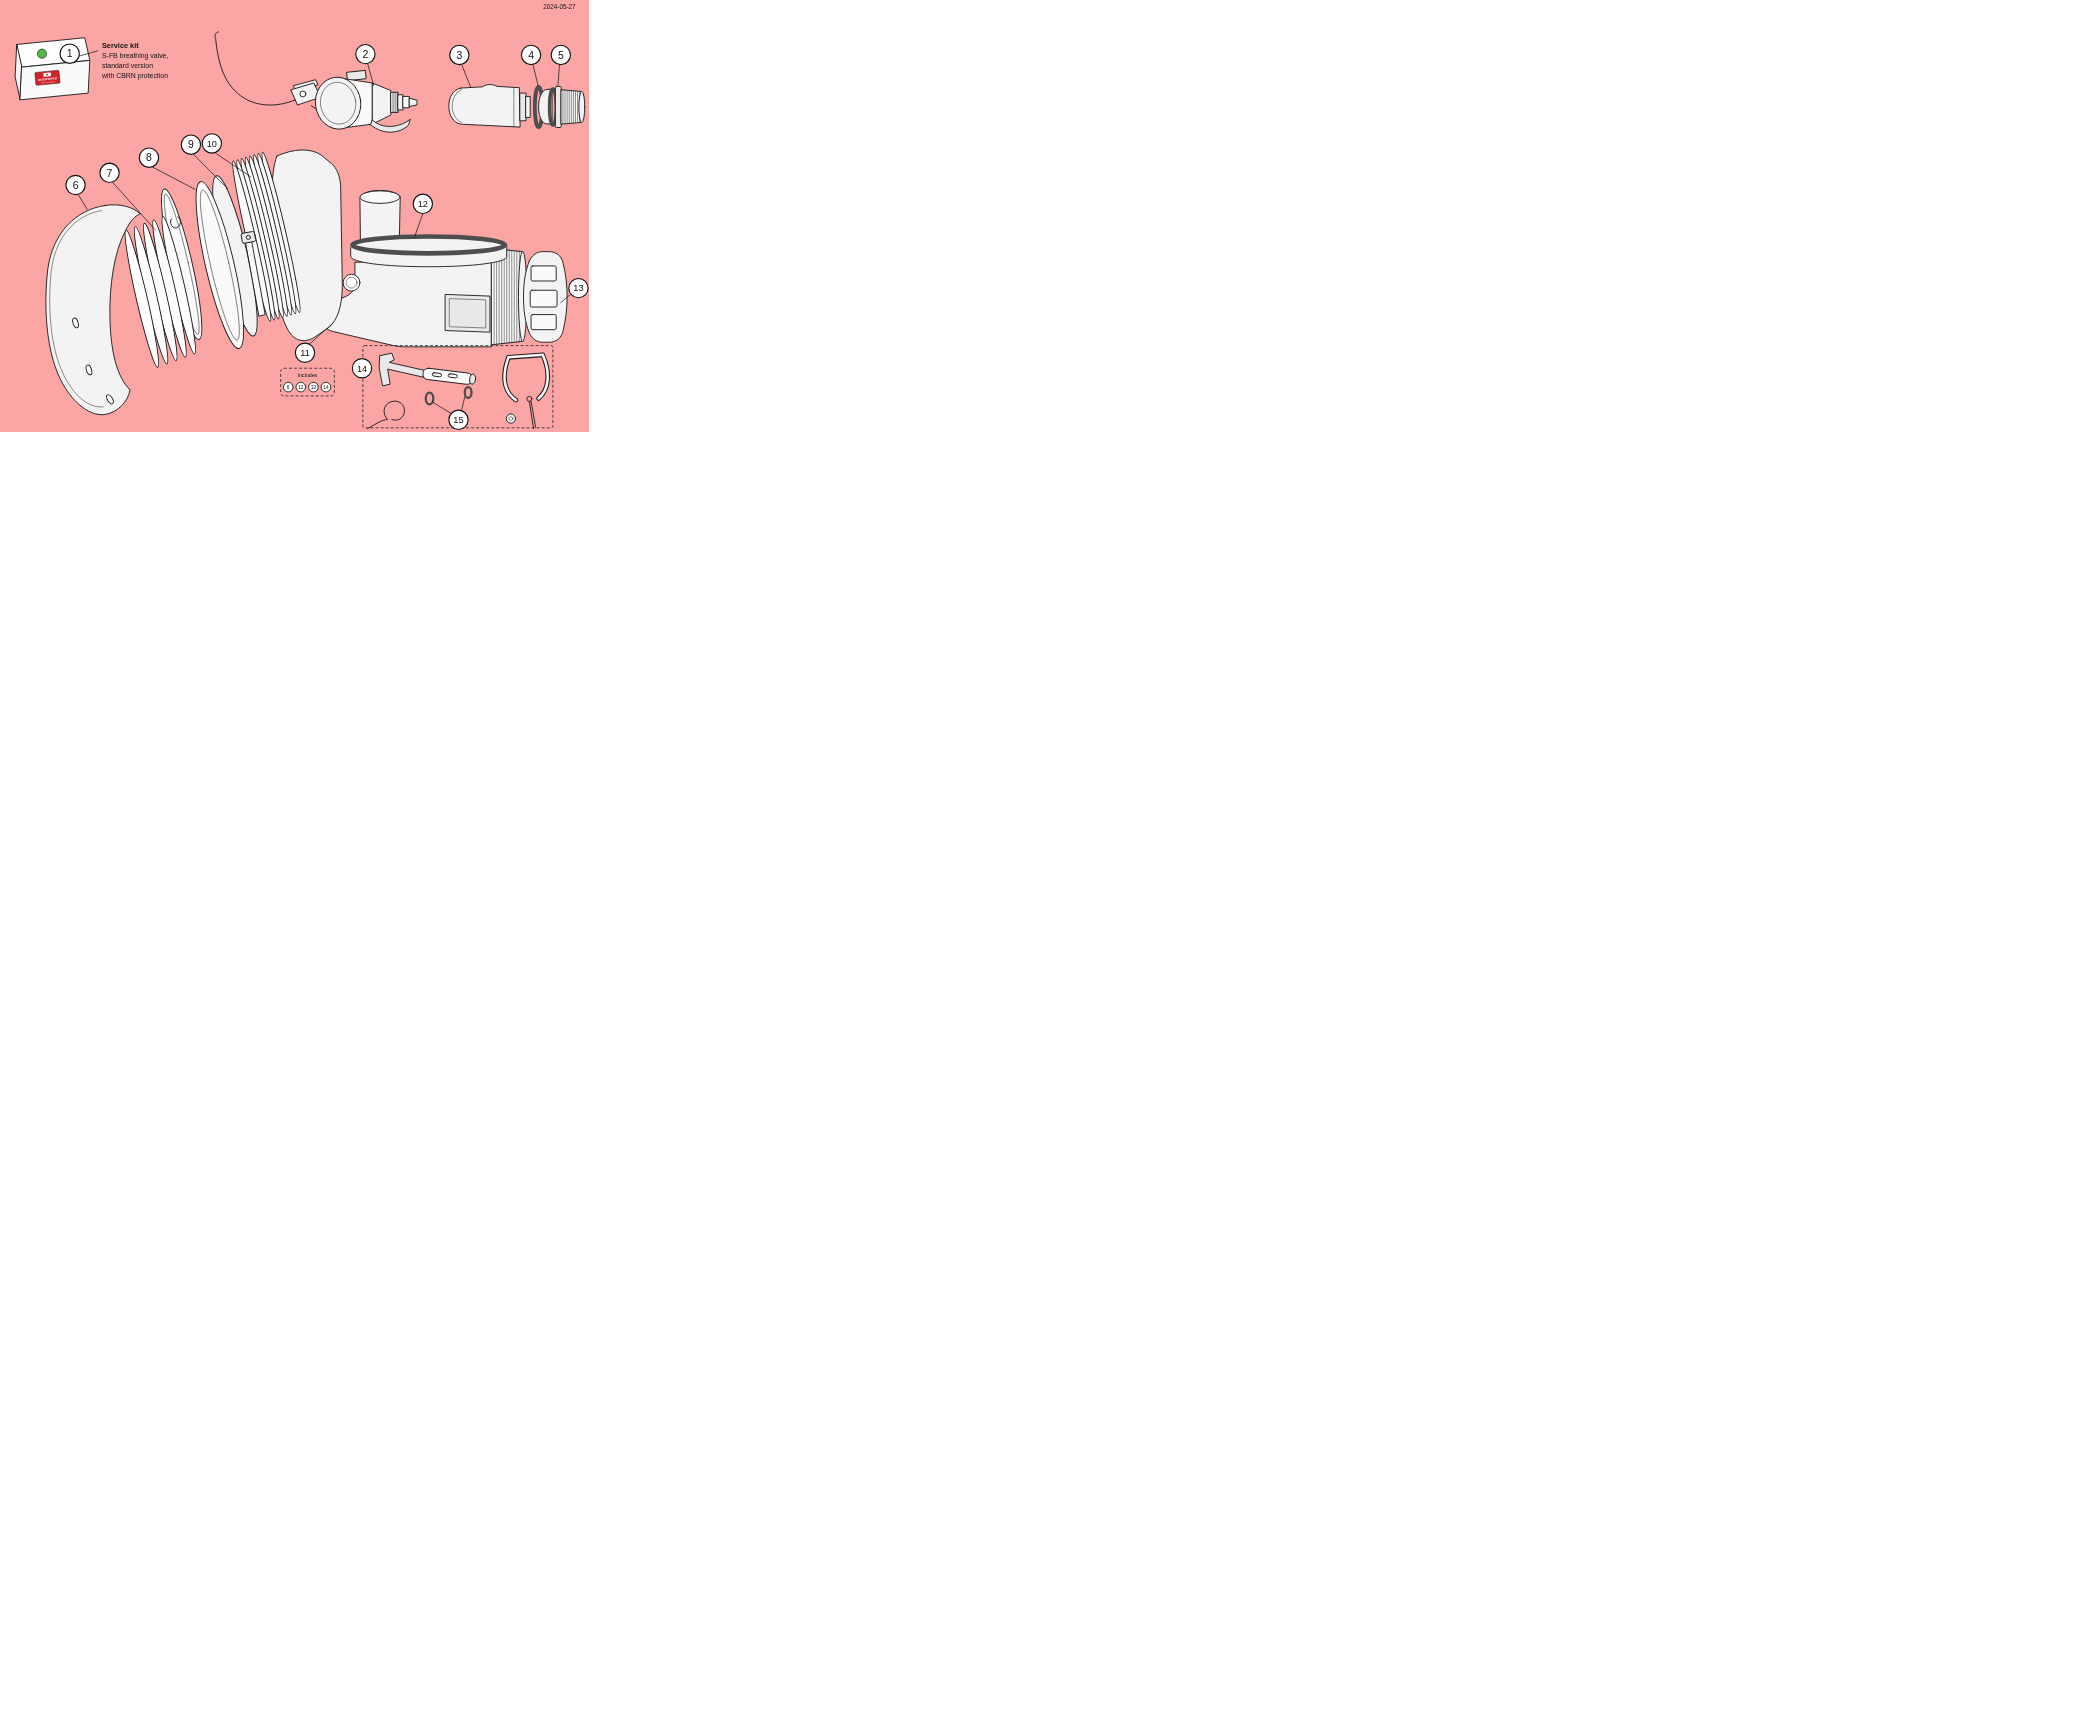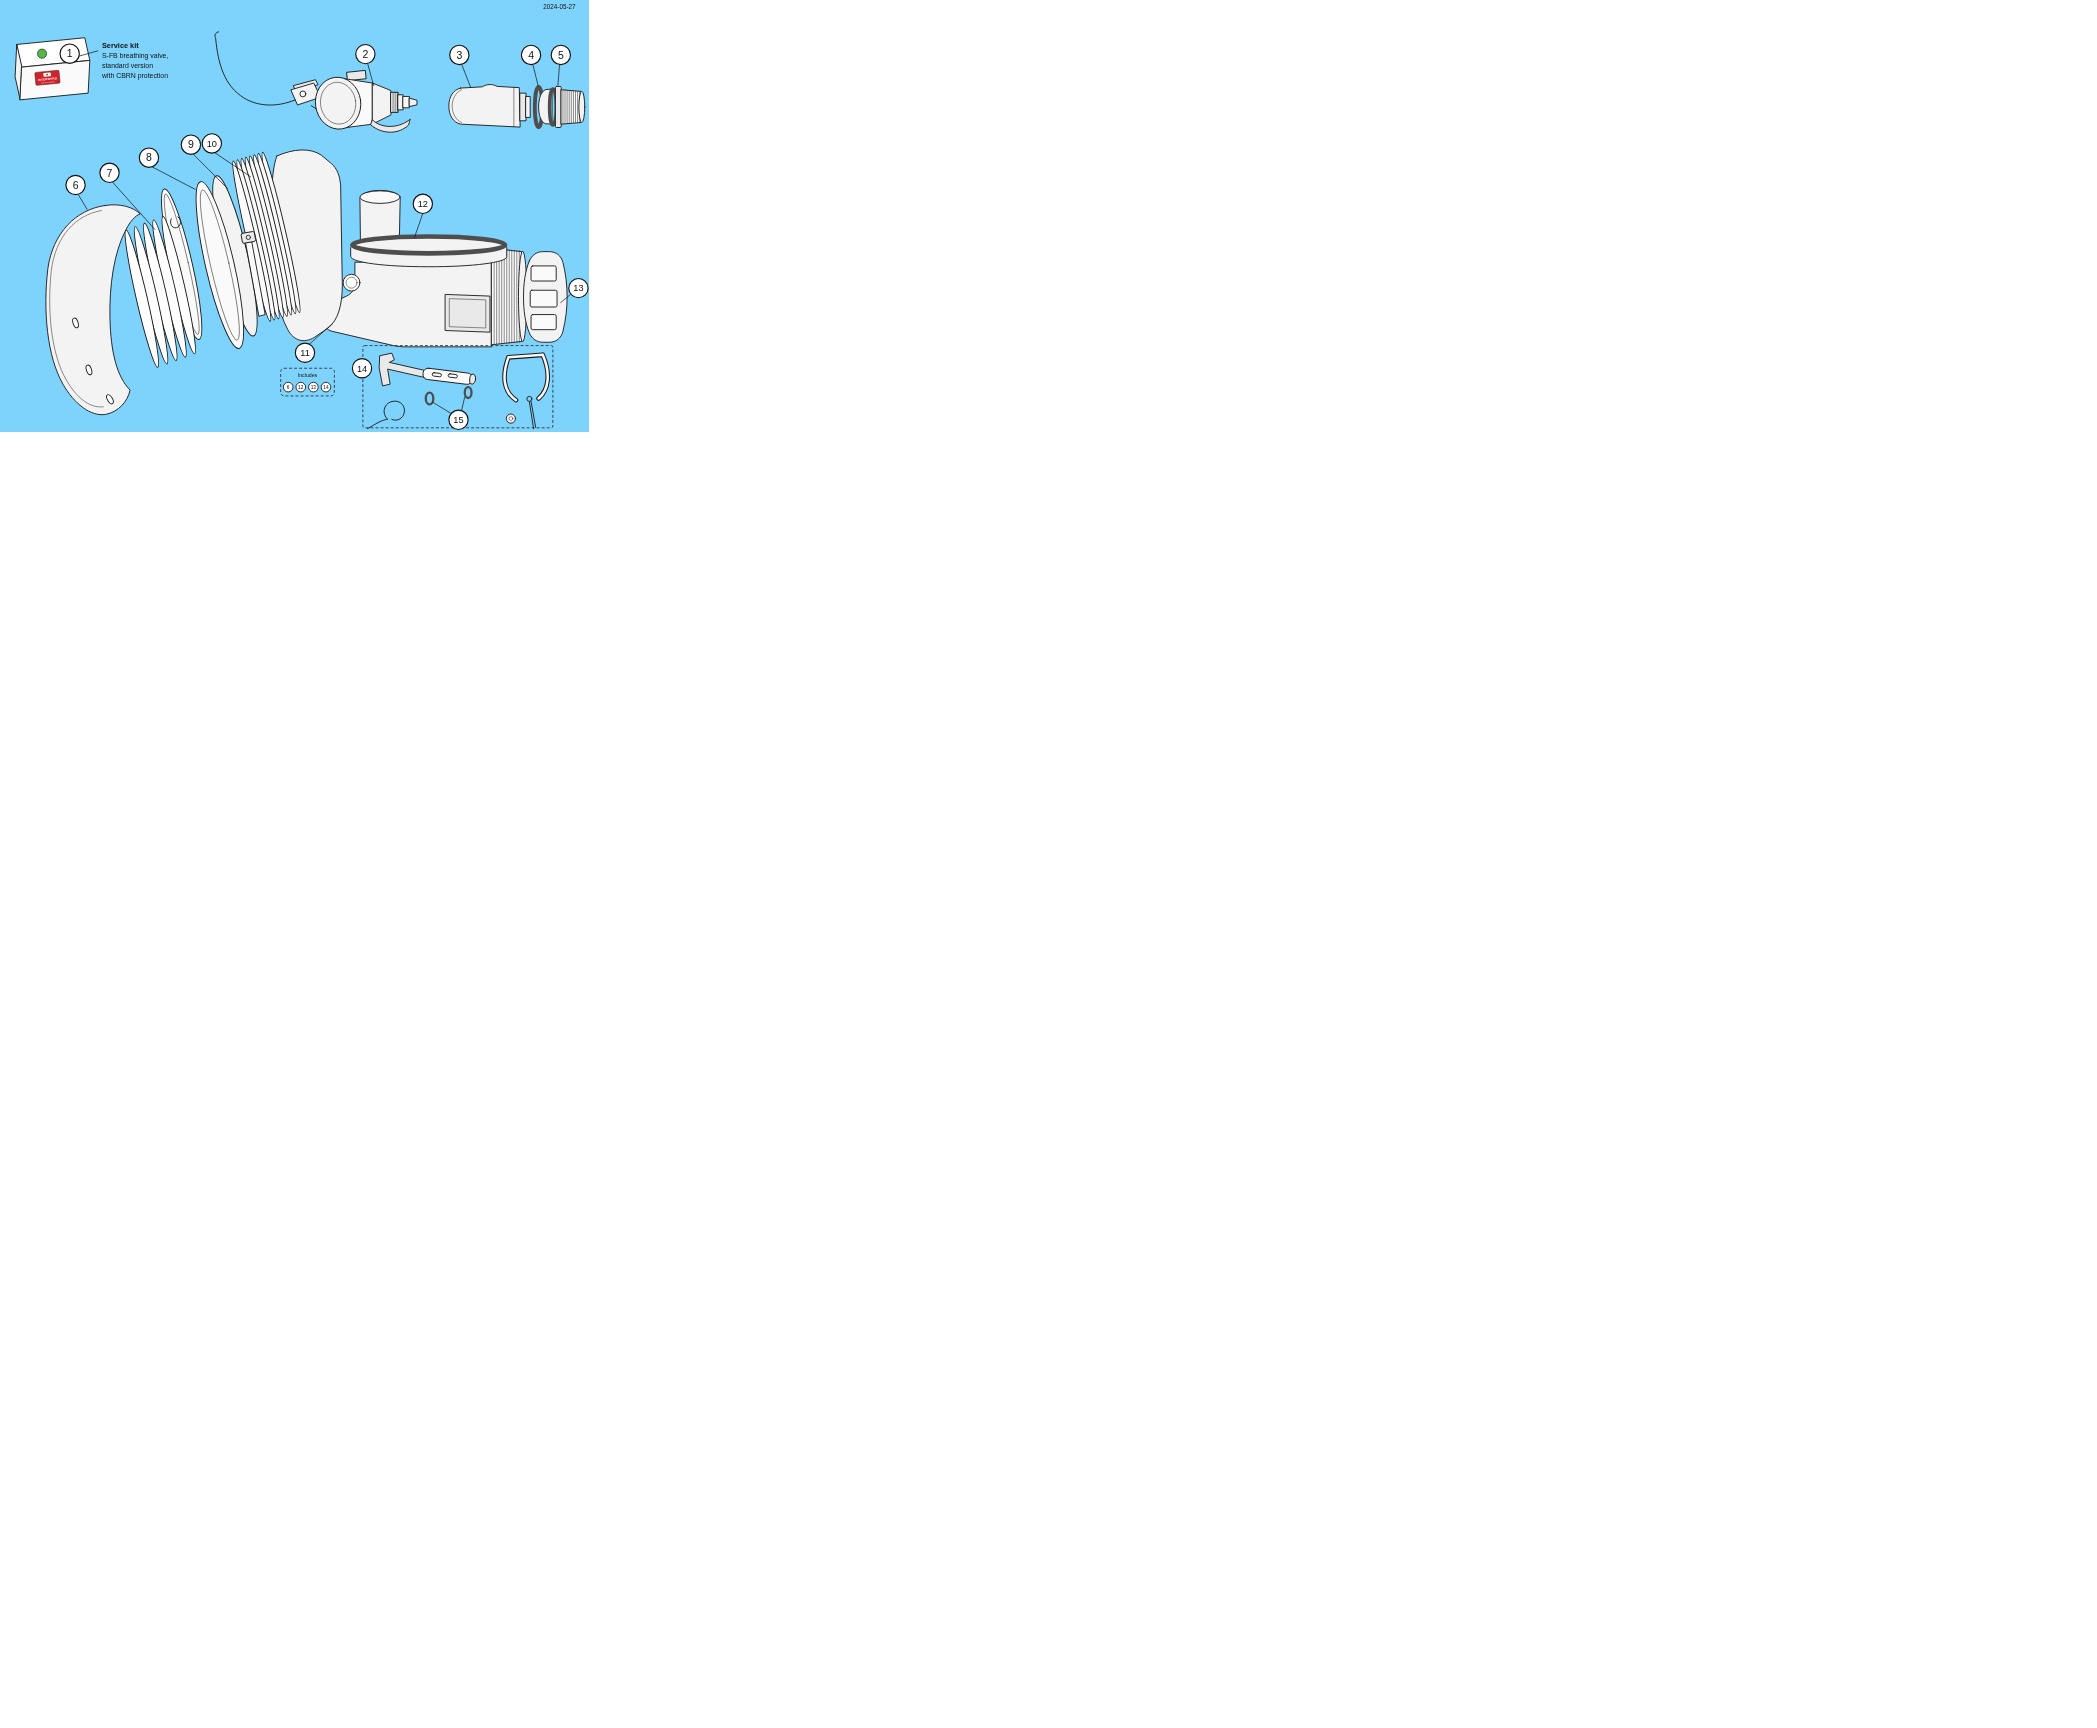--- a/index.html
+++ b/index.html
@@ -1,17 +1,17 @@
 <!DOCTYPE html>
 <html style="font-size:6.7px"><head>
 <meta charset="utf-8">
 <style>
   *{box-sizing:border-box}
   html,body{margin:0;padding:0;background:#ffffff}
-  .stage{position:relative;width:589px;height:432px;background:#7dd3fc;
+  .stage{position:relative;width:589px;height:432px;background:#fca5a5;
          font-family:"Liberation Sans",sans-serif;overflow:hidden}
   svg{display:block;width:100%;height:100%}
   .part{fill:#f3f3f3;stroke:#1c1c1c;stroke-width:2.2;stroke-linejoin:round;stroke-linecap:round}
   .white{fill:#ffffff}
   .lt{fill:#fafafa}
   .md{fill:#e9e9e9}
   .outline{fill:none;stroke:#1c1c1c;stroke-width:2.2;stroke-linejoin:round;stroke-linecap:round}
   .thin{stroke-width:1.2}
   .leader{stroke:#141414;stroke-width:1.7}
   .co{fill:#ffffff;stroke:#101010;stroke-width:2.7}

